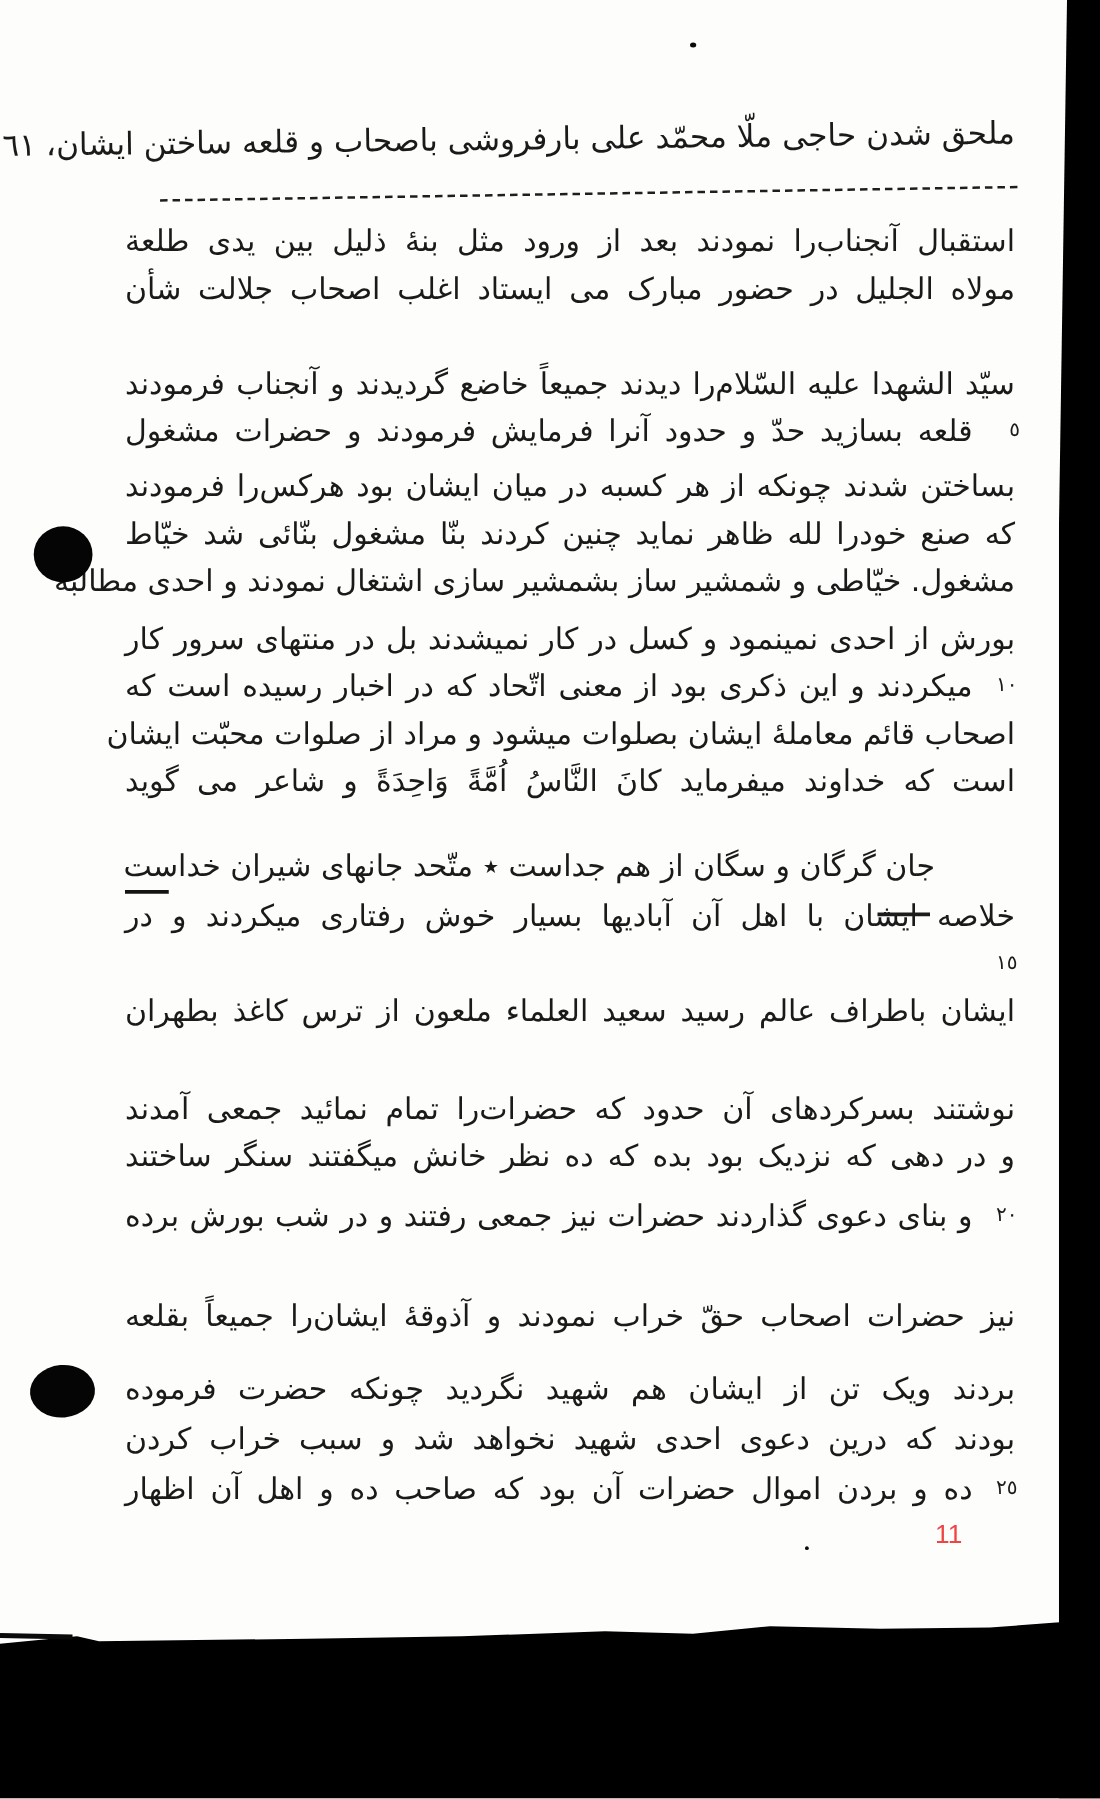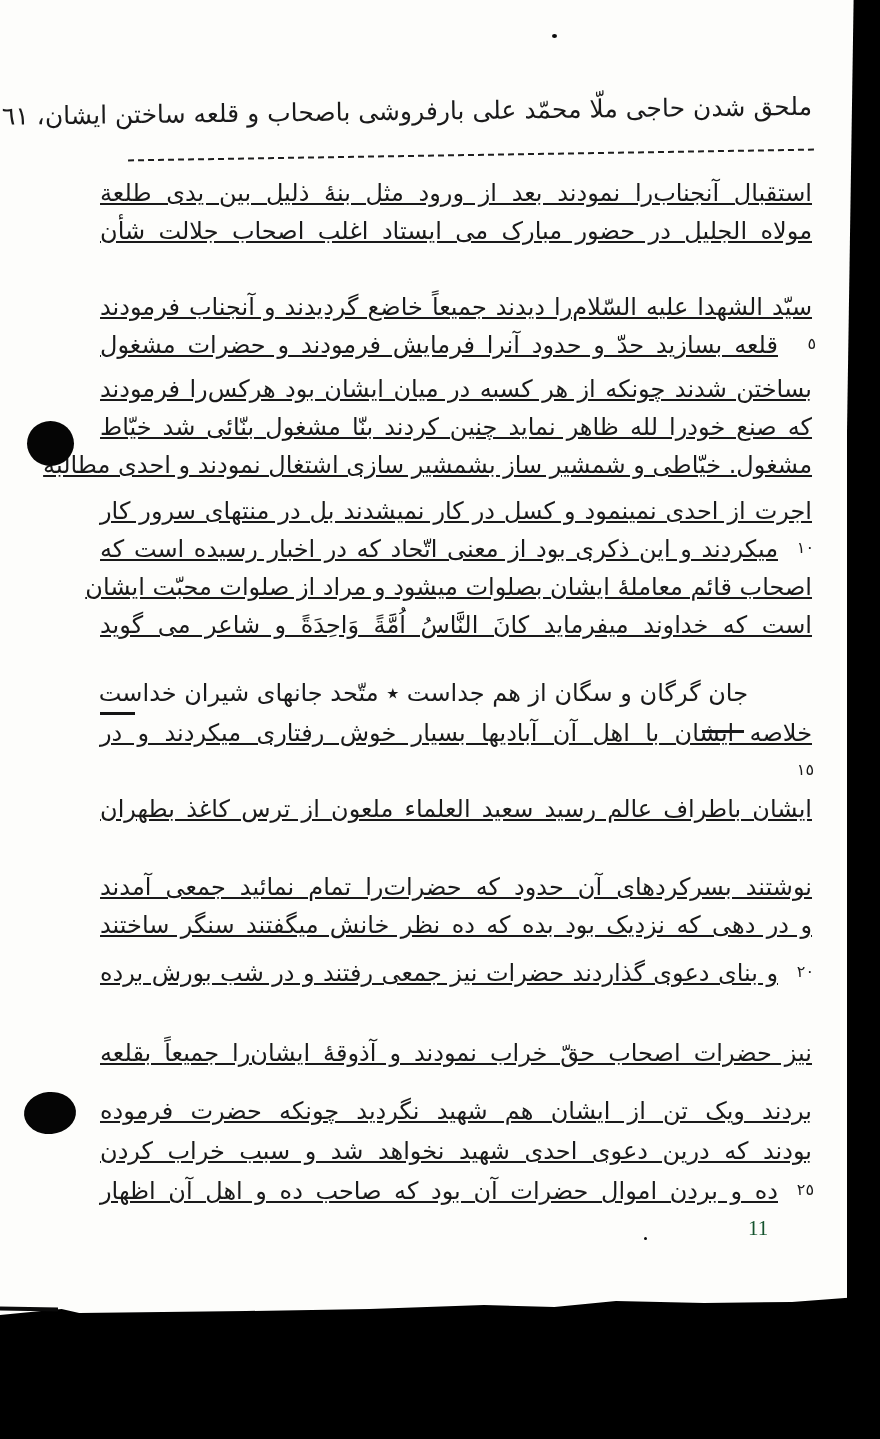--- a/index.html
+++ b/index.html
@@ -17,21 +17,21 @@
     direction:rtl;
     unicode-bidi:embed;
     text-align:justify;
     text-align-last:justify;
     white-space:nowrap;
     font-size:24px;
     line-height:34px;
     height:34px;
     color:#1a1a1a;
   }
-  .body-line{left:100px;width:712px;text-decoration:underline;}
+  .body-line{left:100px;width:712px;}
   .body-line.numbered{width:682px;padding-left:0;padding-right:0;left:100px;width:678px;}
   .verse-line{left:103px;width:645px;}
   .header-line{
     left:128px;top:94px;width:684px;
     font-size:25px;
     transform:rotate(-0.7deg);
   }
   .header-rule{
     position:absolute;
     left:128px;top:154px;width:686px;height:0;
@@ -42,23 +42,23 @@
     position:absolute;
     width:30px;
     font-size:16px;
     color:#1a1a1a;
     text-align:right;
     direction:rtl;
   }
   .page-num{
     position:absolute;
     left:748px;top:1216px;
-    font-family:Liberation Serif, serif;
+    font-family:Liberation Sans, sans-serif;
     font-size:21px;
-    color:#14532d;
+    color:#ef4444;
   }
   
   .hole{
     position:absolute;
     background:#050505;
     border-radius:50%;
   }
   .hole-top{left:27px;top:421px;width:47px;height:45px;}
   .hole-bottom{left:24px;top:1092px;width:52px;height:42px;transform:rotate(-5deg);}
   .edge-right{
@@ -91,21 +91,21 @@
   <div class="hline header-line">ملحق شدن حاجی ملّا محمّد علی بارفروشی باصحاب و قلعه ساختن ایشان، ١٦١</div>
   <div class="header-rule"></div>
 
   <div class="hline body-line" style="top:176px">استقبال آنجناب‌را نمودند بعد از ورود مثل بنهٔ ذلیل بین یدی طلعة</div>
   <div class="hline body-line" style="top:214px">مولاه الجلیل در حضور مبارک می ایستاد اغلب اصحاب جلالت شأن</div>
   <div class="hline body-line" style="top:290px">سیّد الشهدا علیه السّلام‌را دیدند جمیعاً خاضع گردیدند و آنجناب فرمودند</div>
   <div class="hline body-line numbered" style="top:328px">قلعه بسازید حدّ و حدود آنرا فرمایش فرمودند و حضرات مشغول</div>
   <div class="hline body-line" style="top:372px">بساختن شدند چونکه از هر کسبه در میان ایشان بود هرکس‌را فرمودند</div>
   <div class="hline body-line" style="top:410px">که صنع خودرا لله ظاهر نماید چنین کردند بنّا مشغول بنّائی شد خیّاط</div>
   <div class="hline body-line" style="top:448px">مشغول. خیّاطی و شمشیر ساز بشمشیر سازی اشتغال نمودند و احدی مطالبهٔ</div>
-  <div class="hline body-line" style="top:494px">اجرت از احدی نمینمود و کسل در کار نمیشدند بل در منتهای سرور کار</div>
+  <div class="hline body-line" style="top:494px">بورش از احدی نمینمود و کسل در کار نمیشدند بل در منتهای سرور کار</div>
   <div class="hline body-line numbered" style="top:532px">میکردند و این ذکری بود از معنی اتّحاد که در اخبار رسیده است که</div>
   <div class="hline body-line" style="top:570px">اصحاب قائم معاملهٔ ایشان بصلوات میشود و مراد از صلوات محبّت ایشان</div>
   <div class="hline body-line" style="top:608px">است که خداوند میفرماید کانَ النَّاسُ اُمَّةً وَاحِدَةً و شاعر می گوید</div>
   <div class="hline verse-line" style="top:676px">جان گرگان و سگان از هم جداست ٭ متّحد جانهای شیران خداست</div>
   <div class="hline body-line" style="top:716px">خلاصه ایشان با اهل آن آبادیها بسیار خوش رفتاری میکردند و در</div>
   <div class="hline body-line" style="top:792px">ایشان باطراف عالم رسید سعید العلماء ملعون از ترس کاغذ بطهران</div>
   <div class="hline body-line" style="top:870px">نوشتند بسرکردهای آن حدود که حضرات‌را تمام نمائید جمعی آمدند</div>
   <div class="hline body-line" style="top:908px">و در دهی که نزدیک بود بده که ده نظر خانش میگفتند سنگر ساختند</div>
   <div class="hline body-line numbered" style="top:956px">و بنای دعوی گذاردند حضرات نیز جمعی رفتند و در شب بورش برده</div>
   <div class="hline body-line" style="top:1036px">نیز حضرات اصحاب حقّ خراب نمودند و آذوقهٔ ایشان‌را جمیعاً بقلعه</div>

